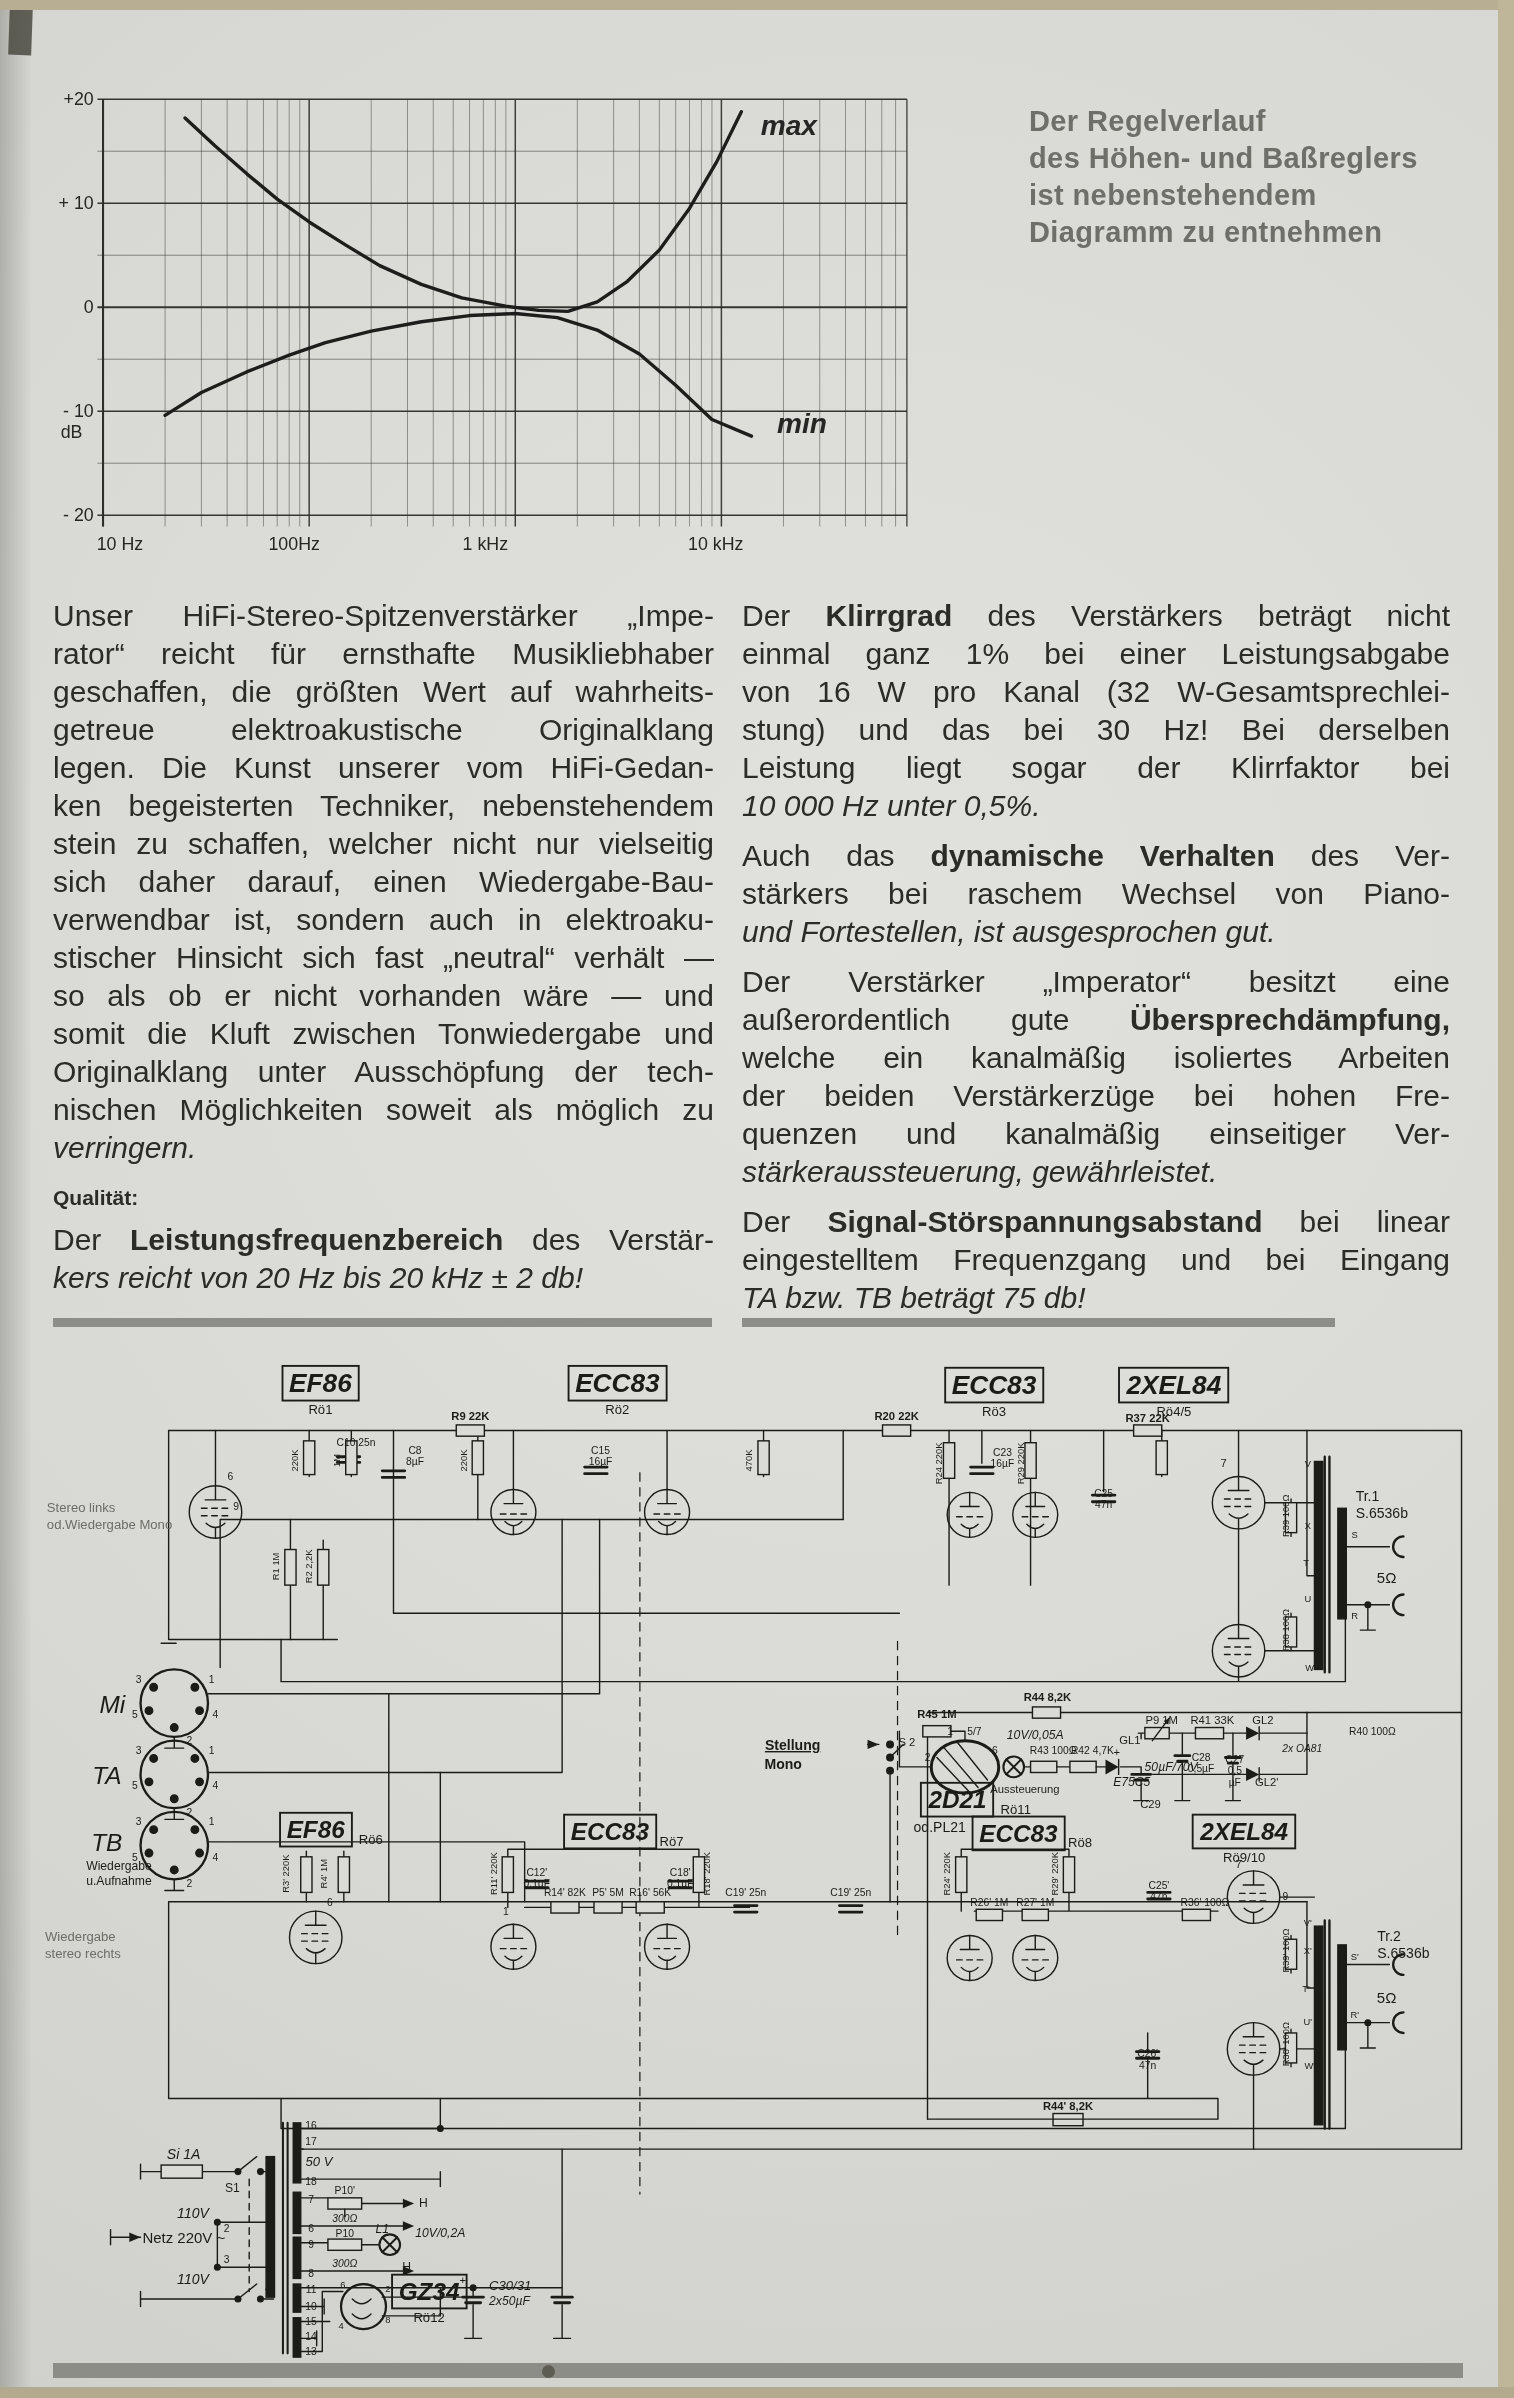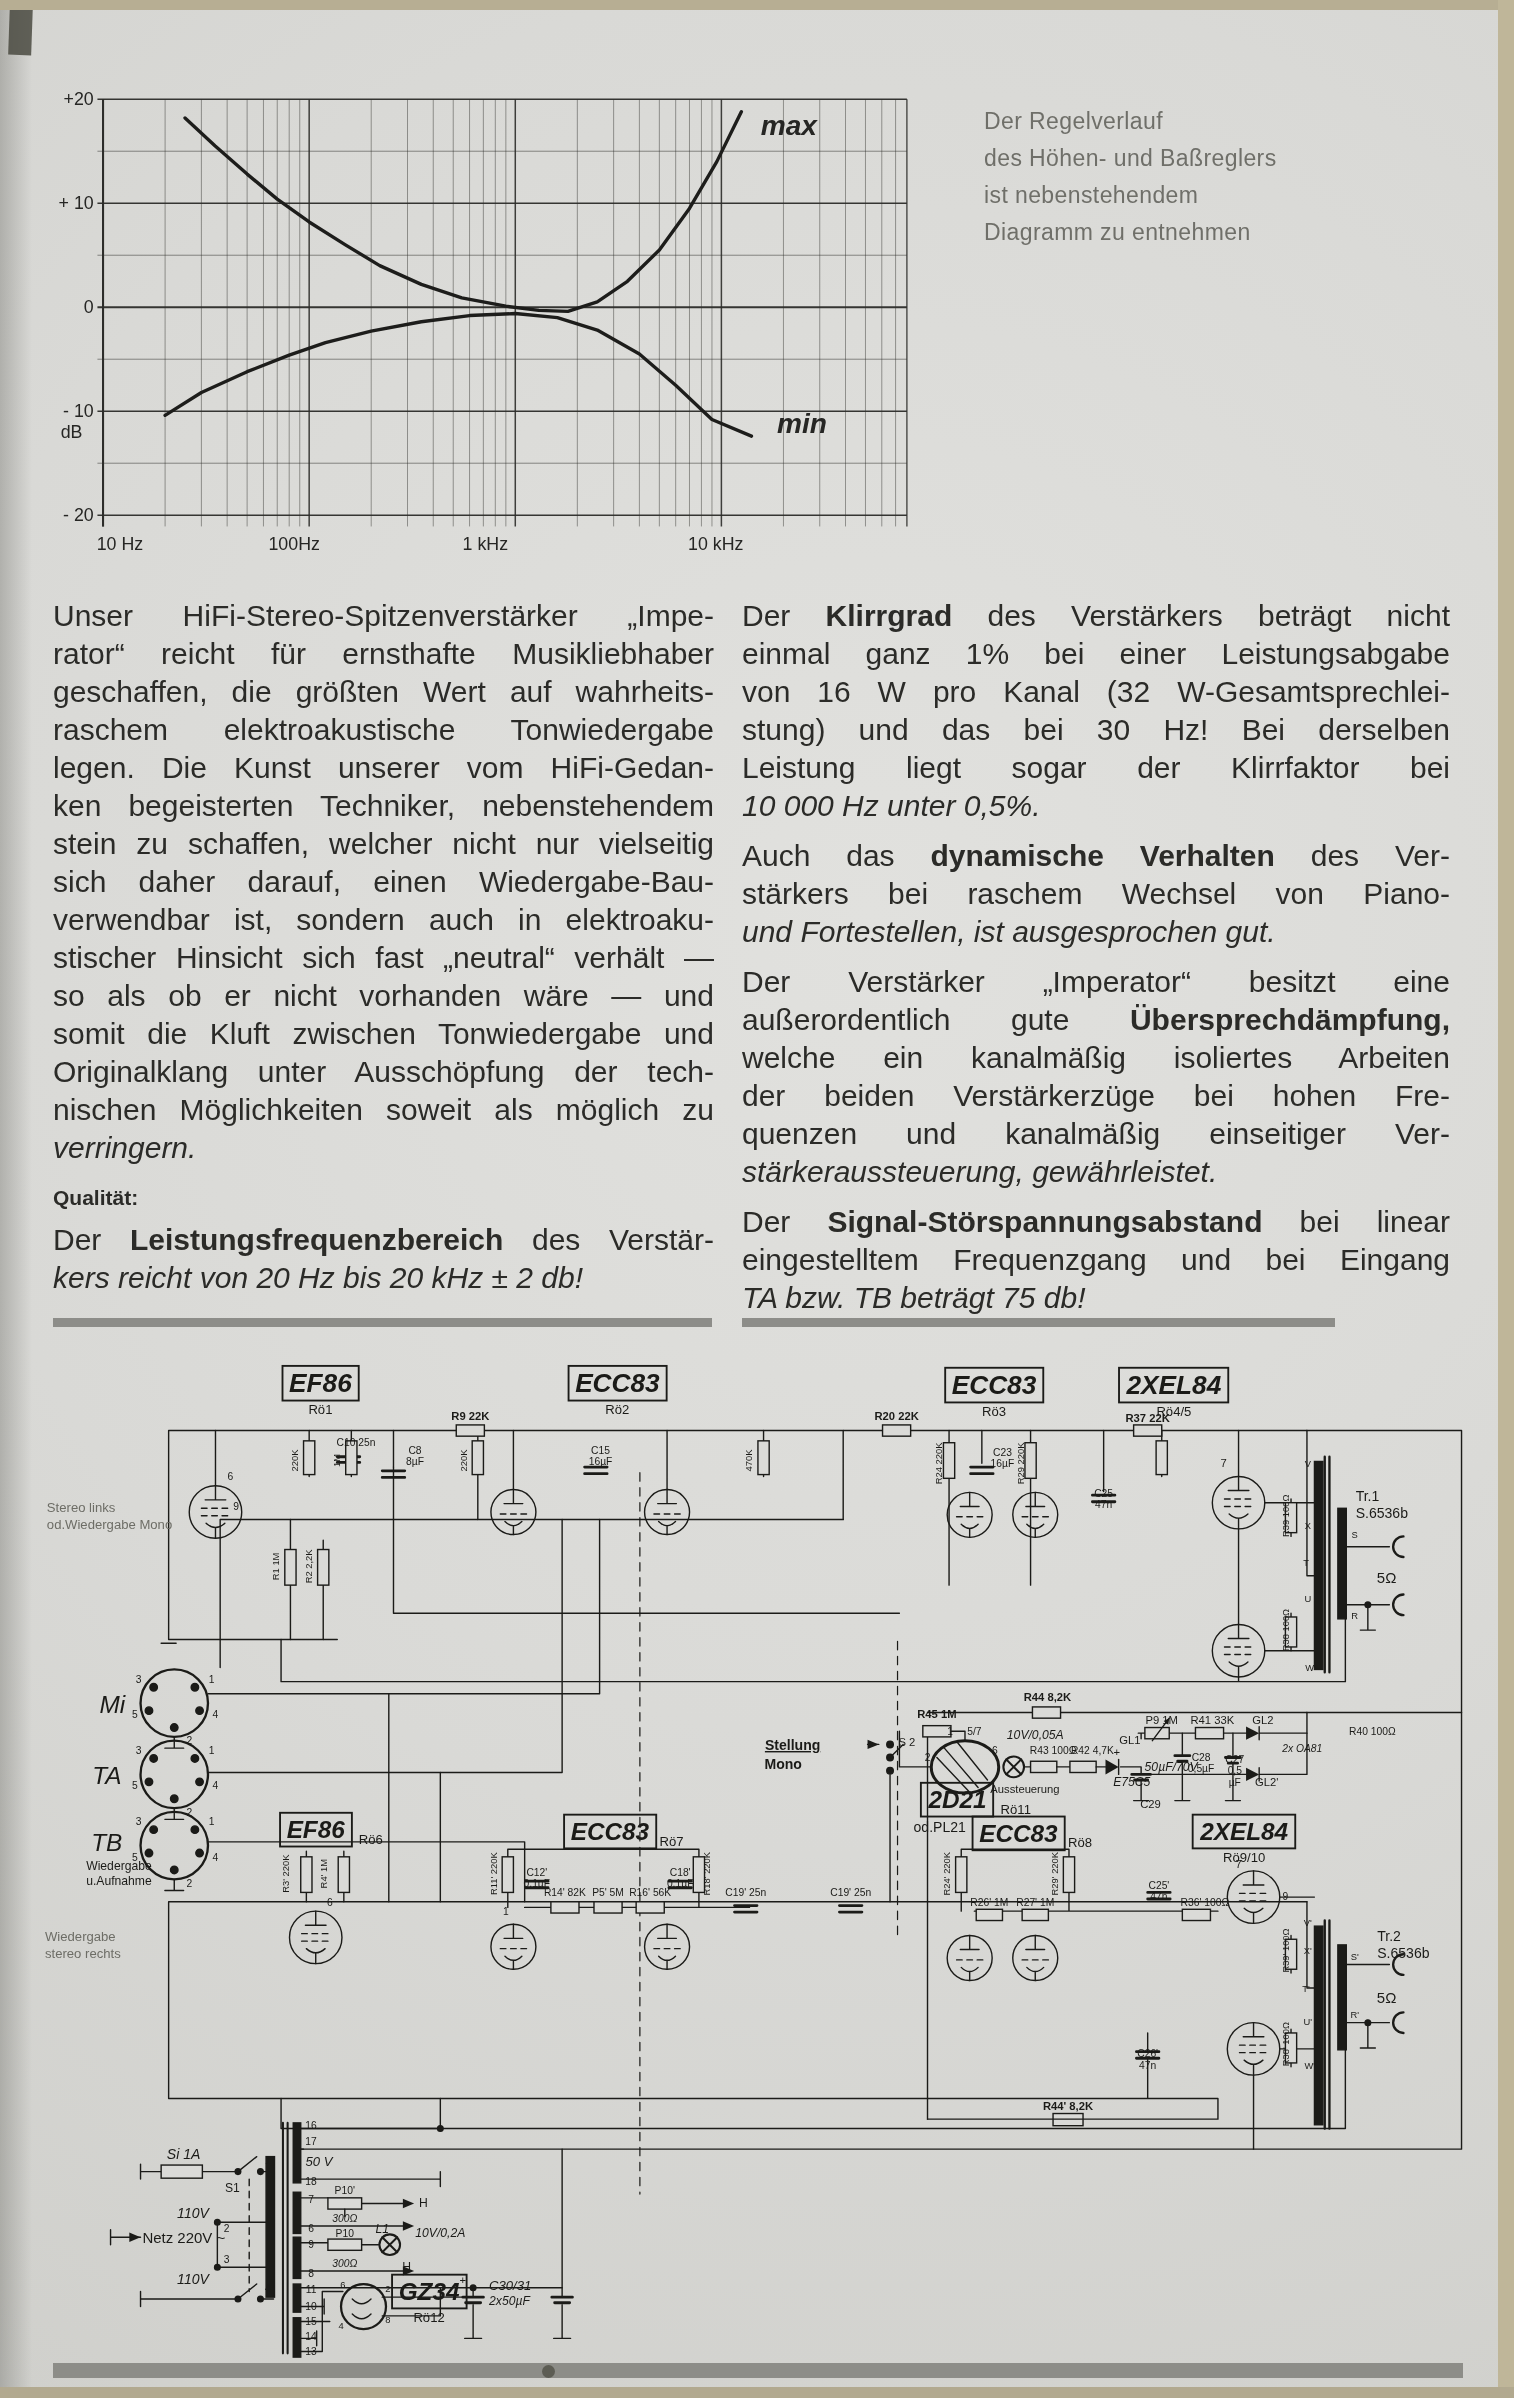--- a/index.html
+++ b/index.html
@@ -6,22 +6,22 @@
   body{width:1514px;height:2399px;position:relative;overflow:hidden;
        background:#c9c0a6;font-family:"Liberation Sans",sans-serif;}
   #page{position:absolute;left:0;top:9.4px;right:15px;bottom:11.2px;
         background:radial-gradient(circle at 58% 38%, #e1e1de 0%, #d9d9d6 55%, #d0d0cc 100%);}
   #page:before{content:"";position:absolute;left:0;top:0;bottom:0;width:32px;
         background:linear-gradient(90deg, rgba(110,110,104,.38), rgba(110,110,104,0));}
   .edge-smudge{position:absolute;left:9.4px;top:-3.7px;width:23.4px;height:49px;
         background:#4a4a41;opacity:.85;transform:rotate(2deg);}
   svg{position:absolute;left:0;top:0;}
   
-  #headline{position:absolute;left:984px;top:94px;width:459px;
-        font-size:23px;line-height:37px;font-weight:normal;color:#6f6f69;letter-spacing:0.4px;}
+  #headline{position:absolute;left:1029px;top:94px;width:459px;
+        font-size:29px;line-height:37px;font-weight:bold;color:#6f6f69;letter-spacing:0.4px;}
   
   .col{position:absolute;top:588px;font-size:30px;line-height:38px;color:#2b2b28;}
   #col-left{left:53px;width:661px;}
   #col-right{left:742px;width:708px;}
   .blk{margin:0 0 12px 0;}
   .ln{text-align:justify;text-align-last:justify;white-space:nowrap;}
   .ln.last{text-align-last:left;font-style:italic;}
   .subhead{font-weight:bold;font-size:21px;margin:5.6px 0 3.7px 0;}
   b{font-weight:bold;}
   
@@ -552,21 +552,21 @@
       <div>des Höhen- und Baßreglers</div>
       <div>ist nebenstehendem</div>
       <div>Diagramm zu entnehmen</div>
     </div>
 
   <div class="col" id="col-left">
       <div class="blk">
         <div class="ln">Unser HiFi-Stereo-Spitzenverstärker „Impe-</div>
         <div class="ln">rator“ reicht für ernsthafte Musikliebhaber</div>
         <div class="ln">geschaffen, die größten Wert auf wahrheits-</div>
-        <div class="ln">raschem elektroakustische Tonwiedergabe</div>
+        <div class="ln">getreue elektroakustische Originalklang</div>
         <div class="ln">legen. Die Kunst unserer vom HiFi-Gedan-</div>
         <div class="ln">ken begeisterten Techniker, nebenstehendem</div>
         <div class="ln">stein zu schaffen, welcher nicht nur vielseitig</div>
         <div class="ln">sich daher darauf, einen Wiedergabe-Bau-</div>
         <div class="ln">verwendbar ist, sondern auch in elektroaku-</div>
         <div class="ln">stischer Hinsicht sich fast „neutral“ verhält —</div>
         <div class="ln">so als ob er nicht vorhanden wäre — und</div>
         <div class="ln">somit die Kluft zwischen Tonwiedergabe und</div>
         <div class="ln">Originalklang unter Ausschöpfung der tech-</div>
         <div class="ln">nischen Möglichkeiten soweit als möglich zu</div>

